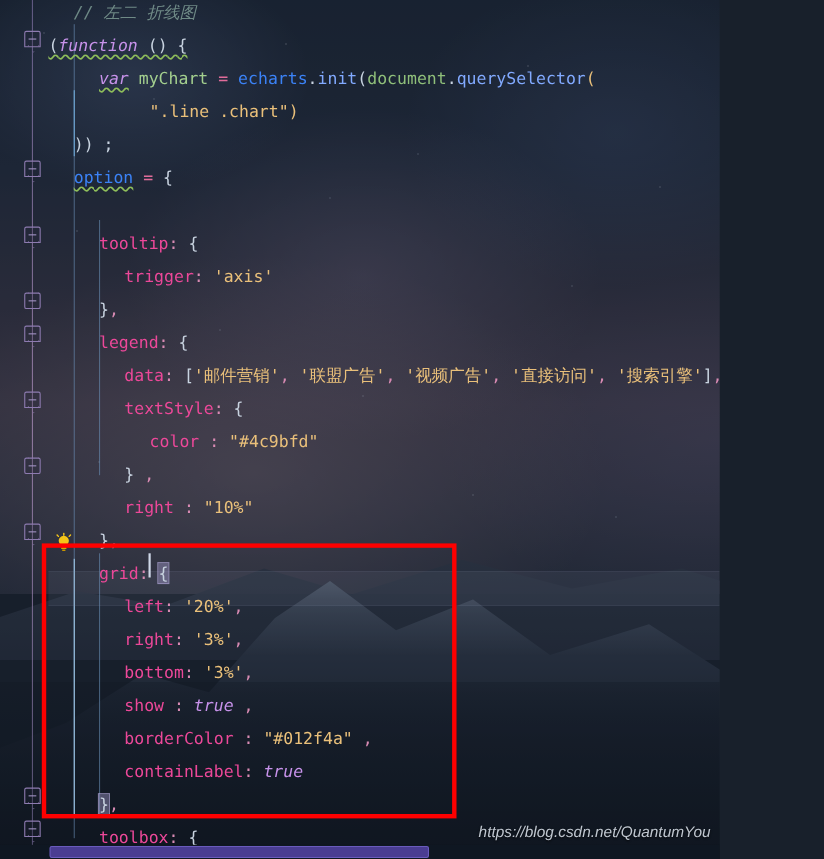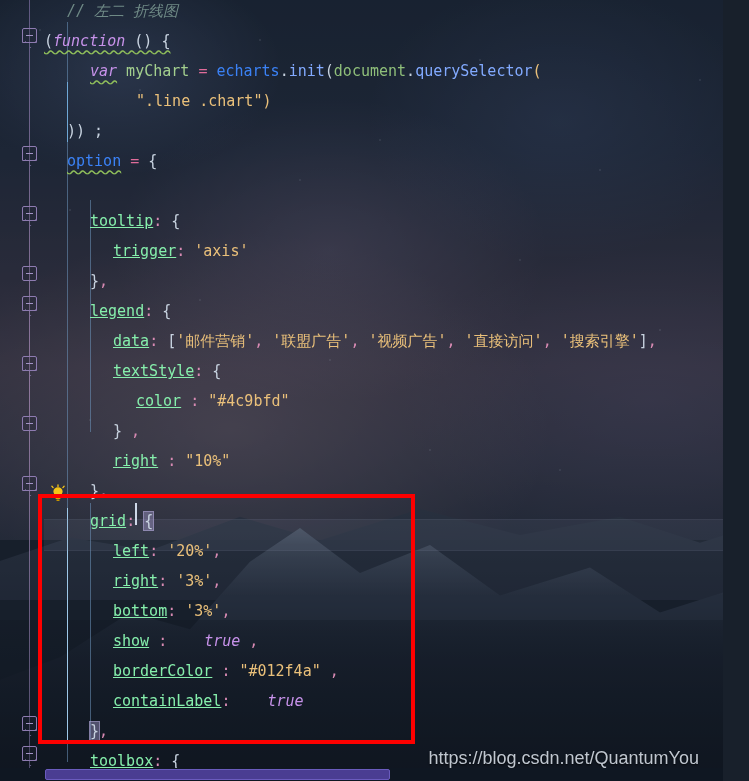--- a/index.html
+++ b/index.html
@@ -1,21 +1,21 @@
 <!DOCTYPE html>
 <html><head>
 <meta charset="utf-8">
 <style>
   html,body{margin:0;padding:0;}
   body{
     width:749px;height:781px;overflow:hidden;
     background:#18202b;
     font-family:"DejaVu Sans Mono","Liberation Mono",monospace;
   }
-  #root{position:relative;width:723px;height:781px;overflow:hidden;}
+  #root{position:relative;width:654px;height:781px;overflow:hidden;}
 
   
   .bg{position:absolute;inset:0;z-index:0;}
   .bg .sky{
     position:absolute;left:0;top:0;width:749px;height:540px;
     background:
       radial-gradient(ellipse 230px 150px at 120px 70px, rgba(120,140,190,.30), rgba(0,0,0,0) 70%),
       radial-gradient(ellipse 300px 210px at 330px 250px, rgba(150,130,160,.34), rgba(0,0,0,0) 72%),
       radial-gradient(ellipse 260px 190px at 560px 120px, rgba(90,110,160,.26), rgba(0,0,0,0) 74%),
       radial-gradient(ellipse 420px 260px at 230px 430px, rgba(168,140,150,.40), rgba(0,0,0,0) 76%),
@@ -109,25 +109,25 @@
     font-size:15px;line-height:30px;white-space:pre;
   }
   .line{position:absolute;left:0;height:30px;white-space:pre;}
 
   
   .c-comment{color:#6f8a86;font-style:italic;}
   .c-keyword{color:#c792ea;font-style:italic;}
   .c-var{color:#a3cf8e;}
   .c-fn{color:#82aaff;}
   .c-obj{color:#3b82f6;}
-  .c-prop{color:#86efac;text-decoration:underline;}
+  .c-prop{color:#ec4899;}
   .c-punct{color:#c8d3e0;}
   .c-op{color:#e06c9a;}
   .c-str{color:#eac07a;}
-  .c-bool{color:#c792ea;font-style:italic;margin-left:28px;}
+  .c-bool{color:#c792ea;font-style:italic;}
   .c-colon{color:#d98bb4;}
   .c-white{color:#d7e0ec;}
   .c-param{color:#8fbf7a;}
 
   .squig{
     text-decoration:underline wavy #8fbf5a;
     text-decoration-skip-ink:none;
     text-underline-offset:3px;
   }
   .brkt-hl{background:rgba(160,150,200,.45);outline:1px solid rgba(180,170,220,.7);}
@@ -139,24 +139,25 @@
   .redbox{
     position:absolute;left:38px;top:494px;width:377px;height:250px;
     border:4px solid #fe0000;z-index:7;box-sizing:border-box;pointer-events:none;
   }
 
   
   .caret{position:absolute;width:2px;height:22px;background:#cfd8e8;z-index:8;}
 
   
   .watermark{
-    position:absolute;right:24px;top:748px;z-index:9;
-    color:#cfd6df;font-size:18px;opacity:.92;
+    position:absolute;right:8px;top:748px;z-index:9;
+    color:#cfd6df;font-size:14px;opacity:.92;
     font-family:"Liberation Sans",sans-serif;
     text-shadow:0 1px 2px rgba(0,0,0,.85);
+    font-style:italic;
   }
 
   
   .hscroll-track{position:absolute;left:0;top:768px;width:749px;height:13px;z-index:9;background:#0f1722;}
   .hscroll-thumb{position:absolute;left:45px;top:769px;width:345px;height:11px;z-index:10;background:#4a3d92;border:1px solid #6a5bbd;border-radius:2px;box-sizing:border-box;}
 </style>
 </head>
 <body>
 
 <div id="root">

